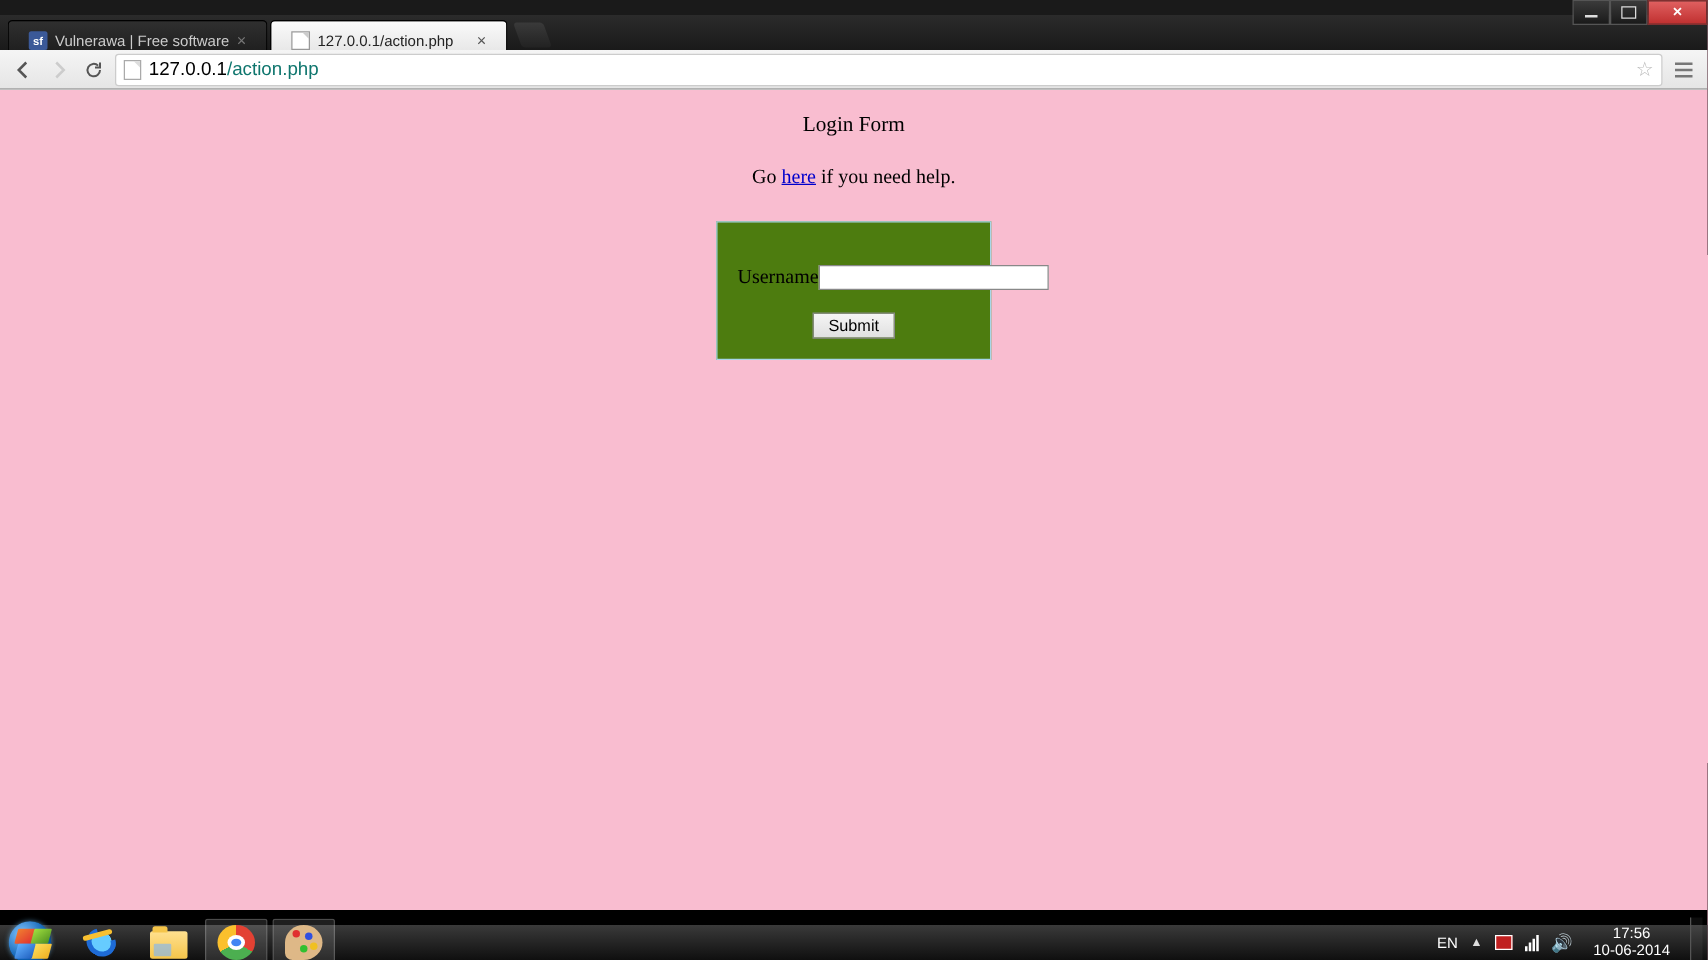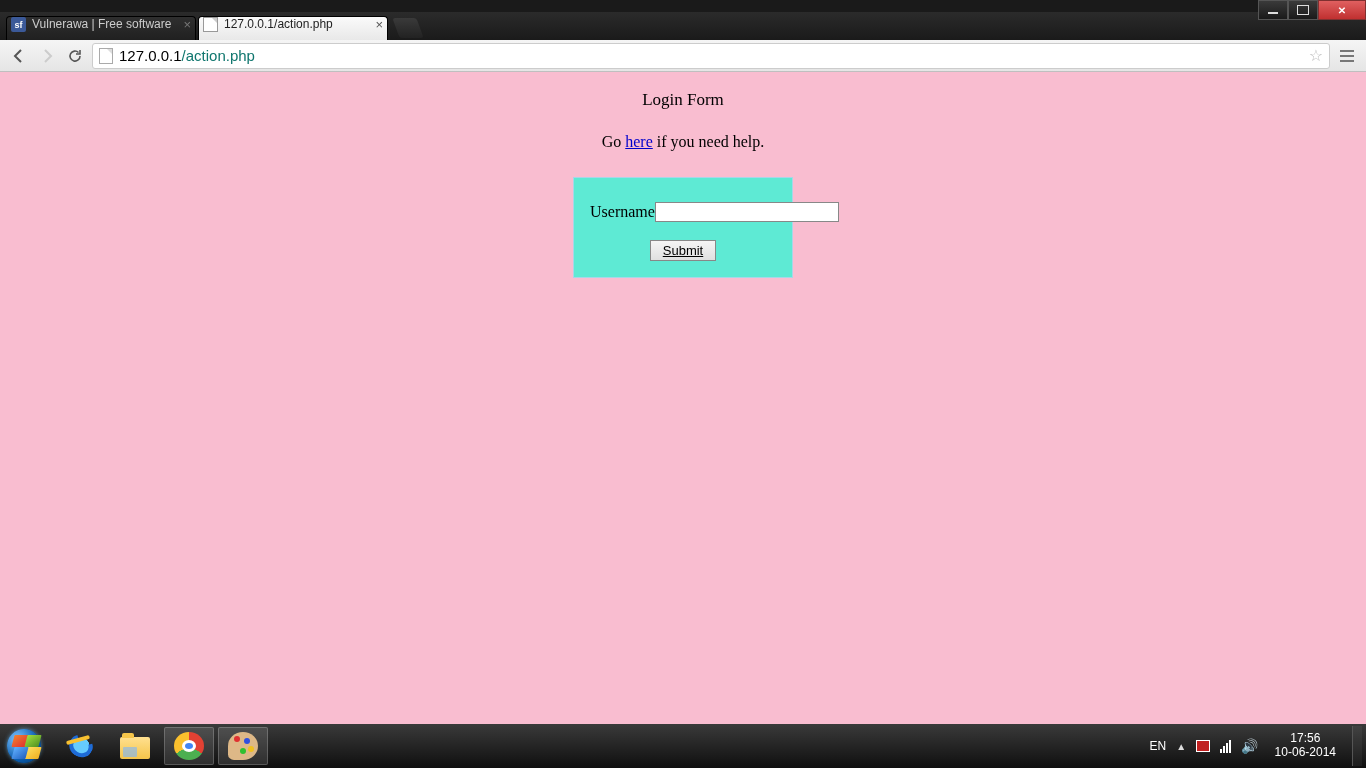--- a/index.html
+++ b/index.html
@@ -17,21 +17,21 @@
   .win-btn.min::before { content:""; display:block; width:10px; height:2px; background:#ddd; margin-top:6px;}
   .win-btn.max::before { content:""; display:block; width:10px; height:8px; border:1px solid #ddd;}
 
   
   .tabstrip {
     height:28px; background:linear-gradient(#2b2b2b,#1a1a1a); display:flex; align-items:flex-end; padding-left:6px;
   }
   .tab {
     height:24px; min-width:190px; background:linear-gradient(#2f2f2f,#202020);
     border-top-left-radius:4px; border-top-right-radius:4px;
-    display:flex; align-items:flex-start; padding:0 4px; color:#ccc; font-size:12px;
+    display:flex; align-items:flex-end; padding:0 16px; color:#ccc; font-size:12px;
     margin-right:2px; position:relative; border:1px solid #000; border-bottom:none;
   }
   .tab.active { background:linear-gradient(#fafafa,#e8e8e8); color:#222; }
   .tab .favicon { width:15px; height:15px; margin-right:6px; flex-shrink:0; }
   .tab .fav-sf { background:#3b5998; color:#fff; font-size:9px; font-weight:bold; display:flex; align-items:center; justify-content:center; border-radius:2px;}
   .tab .fav-blank { border:1px solid #999; background:#fff; position:relative; }
   .tab .fav-blank::after { content:""; position:absolute; top:0; right:0; border-style:solid; border-width:0 5px 5px 0; border-color:transparent #ccc transparent transparent; }
   .tab .title { flex:1; white-space:nowrap; overflow:hidden; text-overflow:ellipsis; }
   .tab .tab-close { font-size:13px; color:#777; margin-left:6px; }
   .tab.active .tab-close { color:#555; }
@@ -60,37 +60,37 @@
   
   .page {
     height:656px; background:#f9bdd0; font-family:"Times New Roman", serif; color:#000;
     text-align:center; padding-top:18px;
   }
   .page h3 { font-weight:normal; font-size:17px; margin:0 0 22px 0; }
   .page p { font-size:16px; margin:0; line-height:1.3; }
   .page a.help { color:#0000cc; text-decoration:underline; }
 
   .login-box {
-    width:220px; background:#5eead4; margin:24px auto 0; padding:24px 16px 16px;
+    width:220px; background:#4d7c0f; margin:24px auto 0; padding:34px 16px 16px;
     border:1px solid #a8d6e8;
   }
   .login-row { display:flex; align-items:center; margin-bottom:18px; }
   .login-row label { width:80px; text-align:left; font-size:16px; }
   .login-row input[type=text], .login-row input[type=password] {
     flex:1; height:20px; background:#fff; border:1px solid #888; font-size:13px; padding:0 3px;
   }
   .submit-row { text-align:center; }
   .submit-btn {
     font-size:13px; padding:2px 12px; background:linear-gradient(#f5f5f5,#e0e0e0);
-    border:1px solid #888; cursor:pointer;text-decoration:underline;
+    border:1px solid #888; cursor:pointer;
   }
 
   
   .taskbar {
-    position:absolute; bottom:0; left:0; right:0; height:44px;
+    position:absolute; bottom:0; left:0; right:0; height:28px;
     background:linear-gradient(#3a3a3a,#0f0f0f); display:flex; align-items:center;
   }
   .start-orb {
     width:48px; height:40px; display:flex; align-items:center; justify-content:center;
   }
   .orb-circle {
     width:34px; height:34px; border-radius:50%; background:radial-gradient(circle at 30% 30%, #7fc4ff, #0a5db0 60%, #033564);
     position:relative; box-shadow:0 0 4px rgba(120,200,255,0.6);
   }
   .orb-circle::before { content:""; position:absolute; width:14px; height:12px; left:6px; top:6px;

